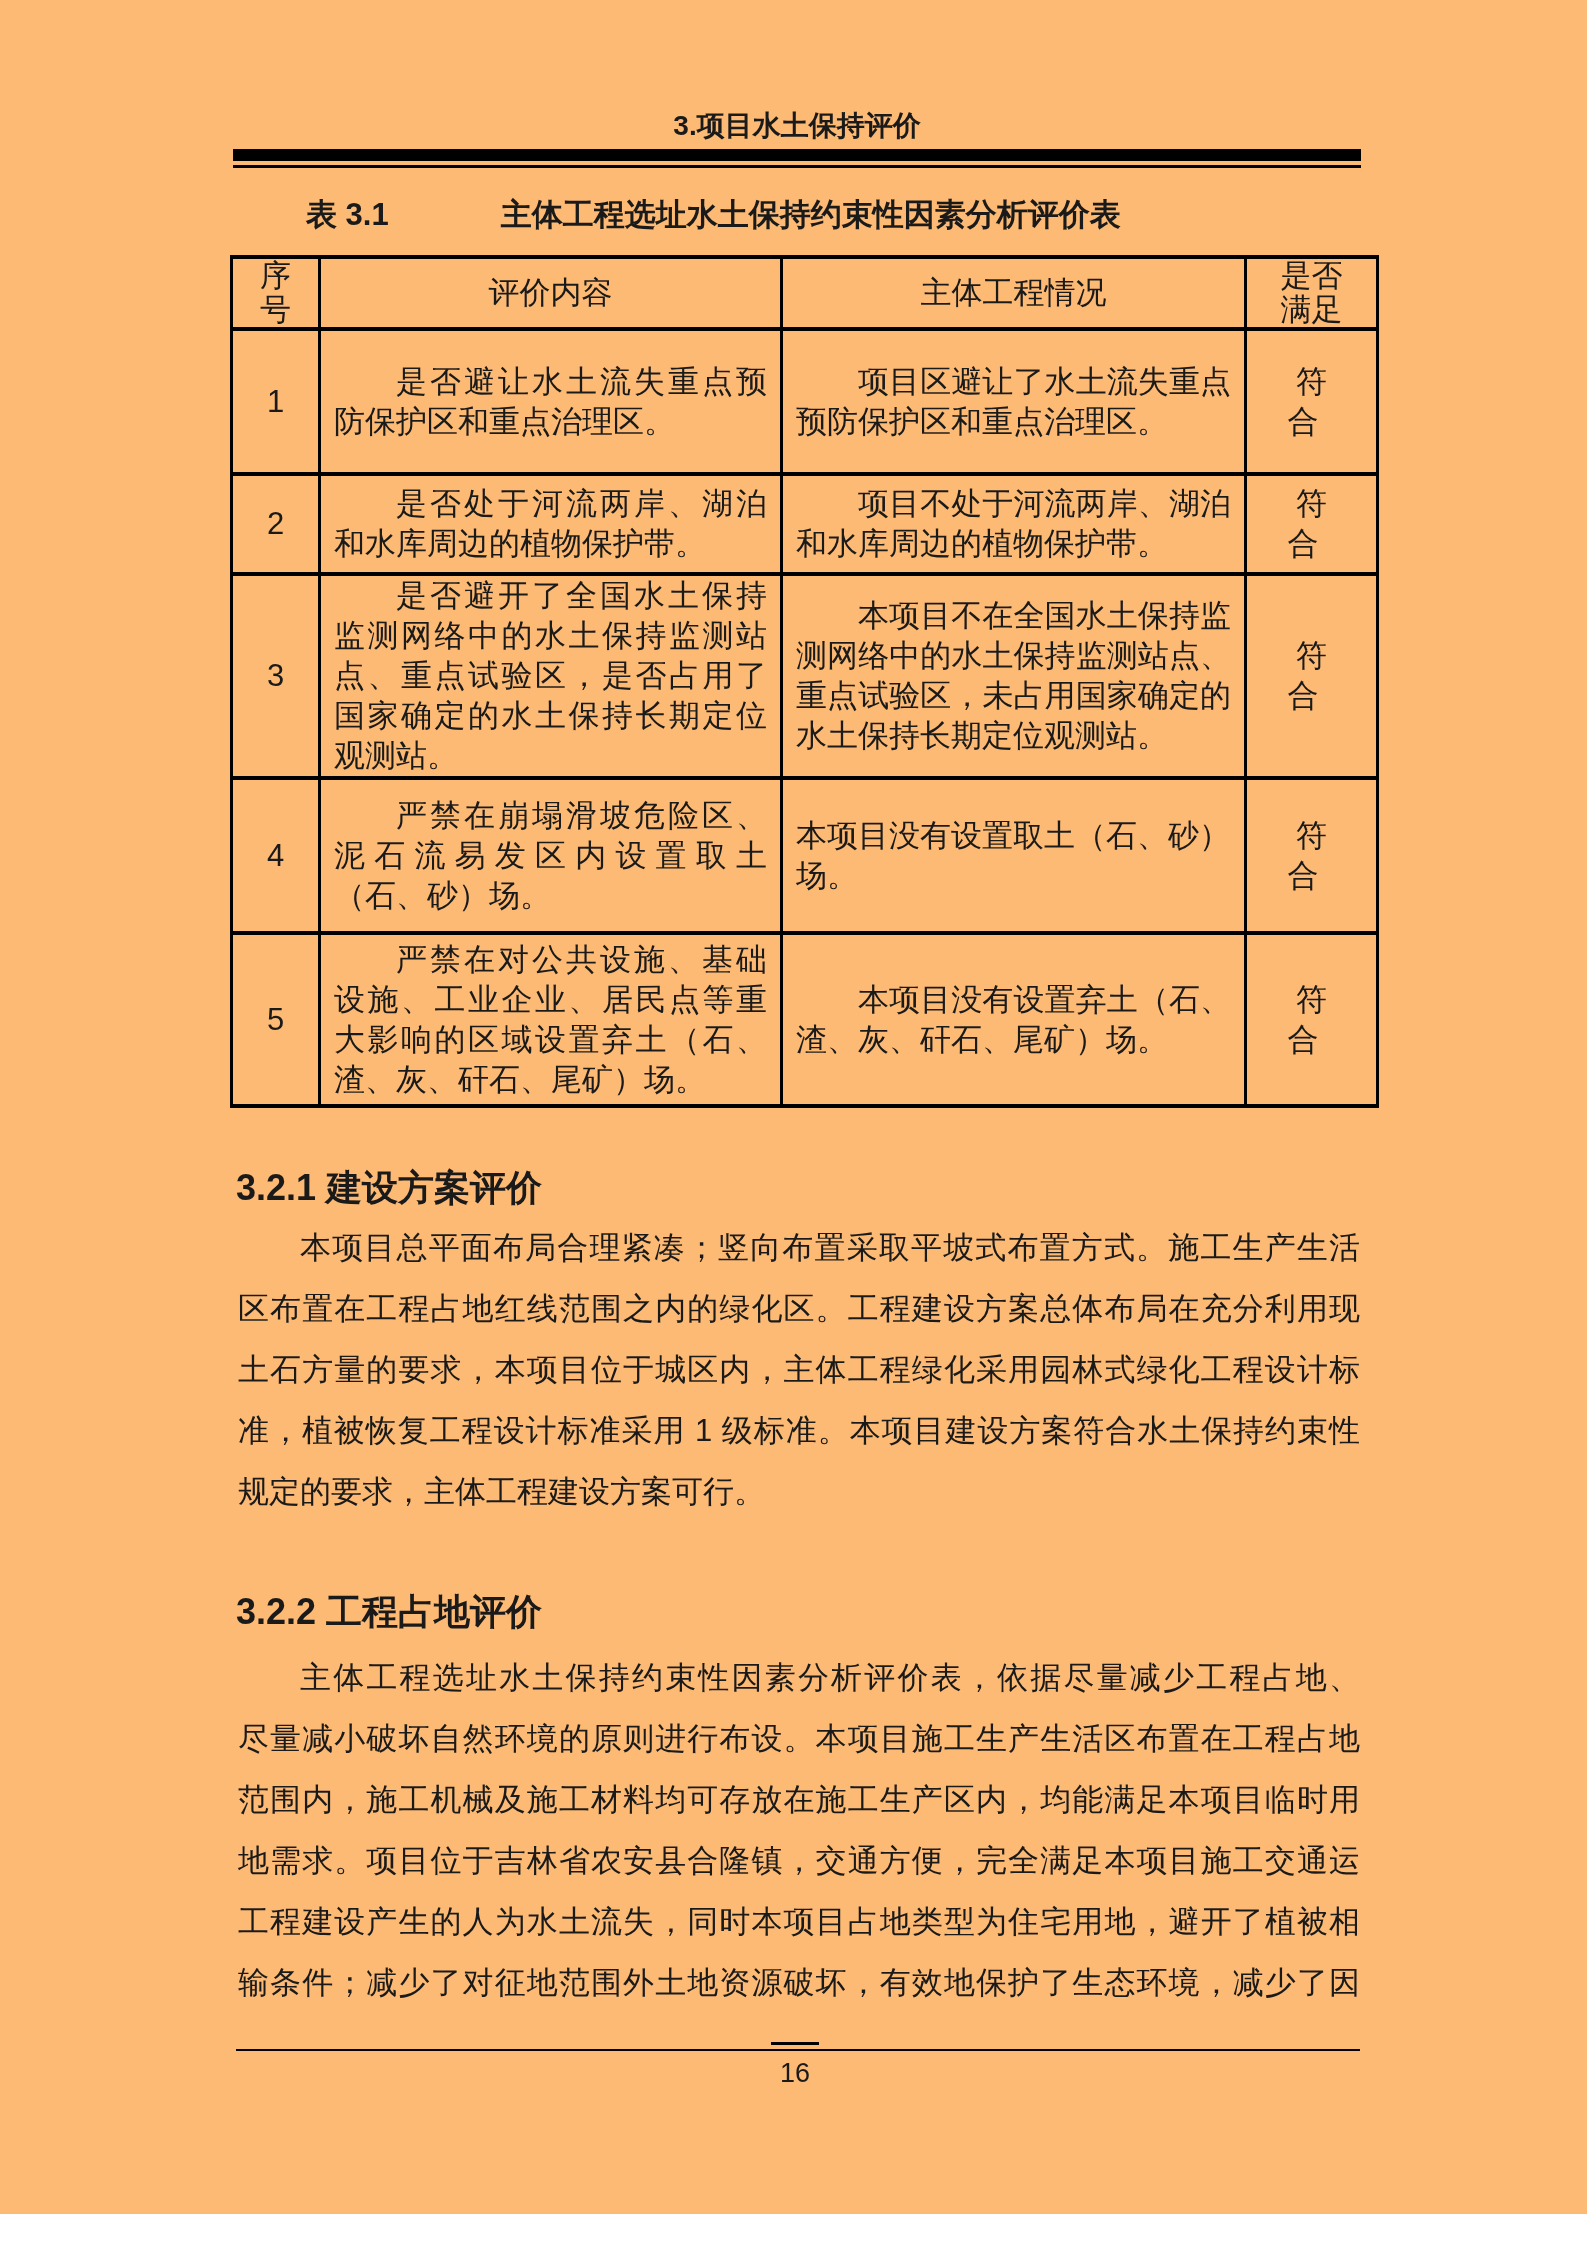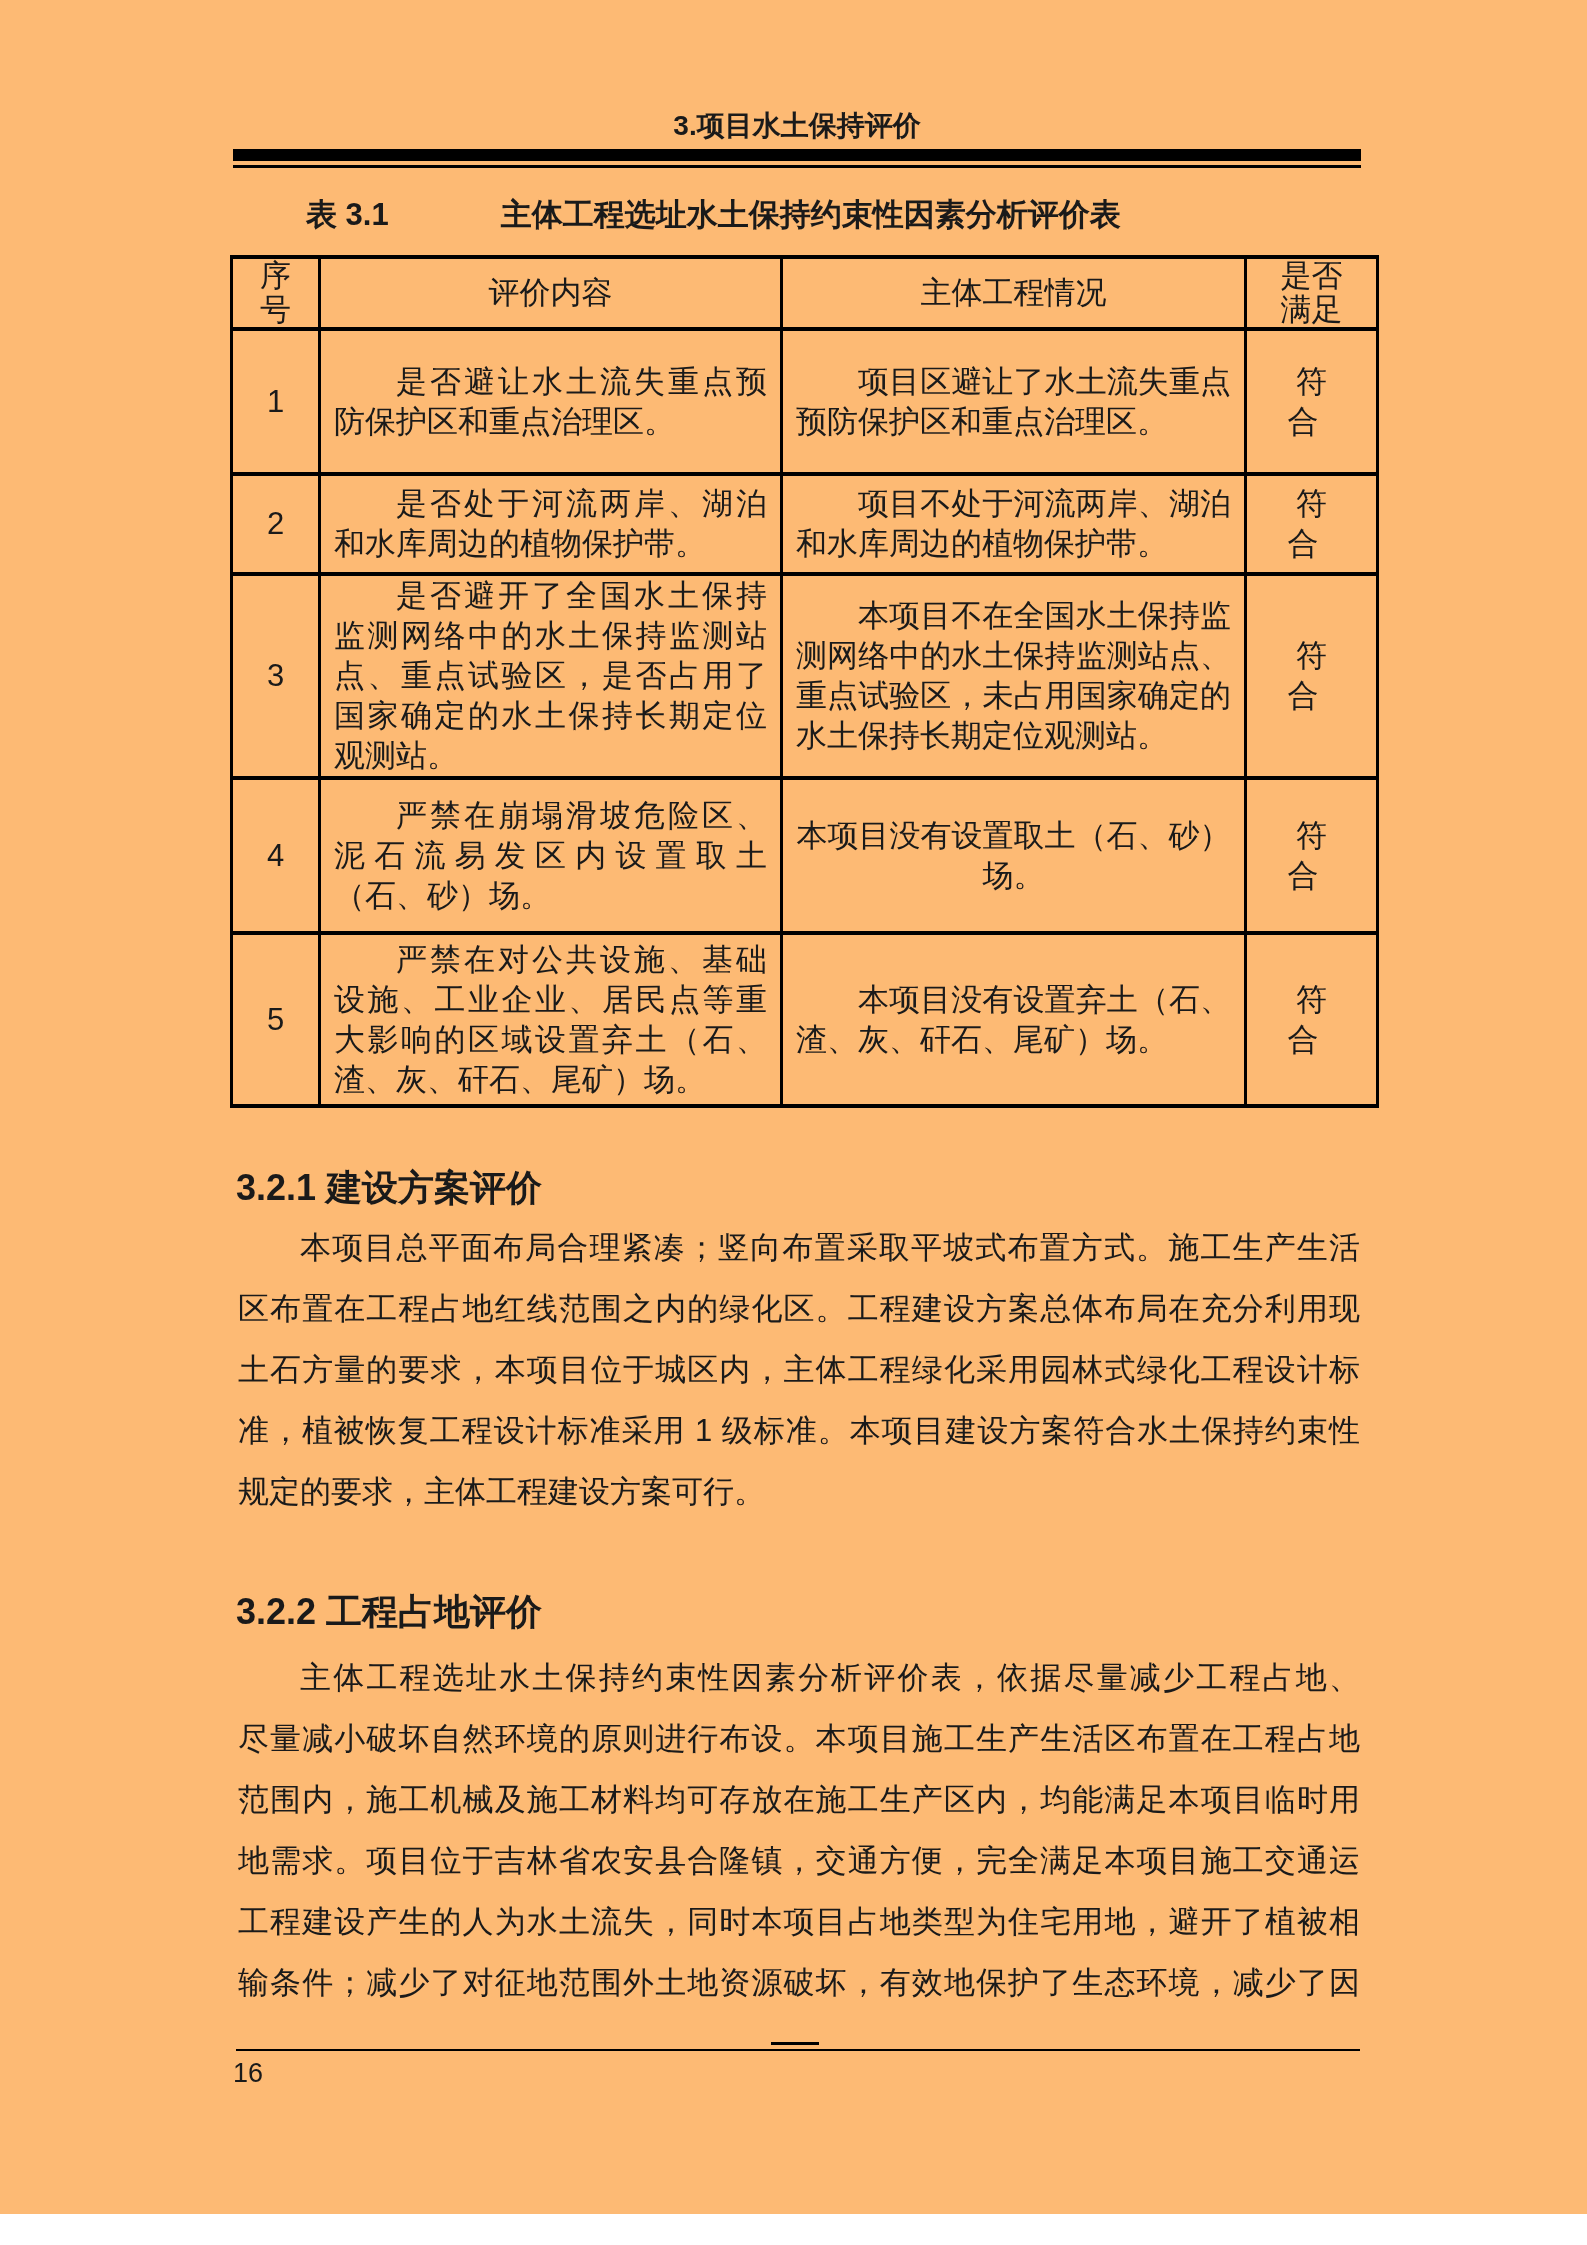--- a/index.html
+++ b/index.html
@@ -32,21 +32,21 @@
     font-weight:400;
   }
   tr.hrow { height:67px; }
   tr.r1 { height:145px; } tr.r2 { height:100px; } tr.r3 { height:200px; }
   tr.r4 { height:155px; } tr.r5 { height:173px; }
   .cell-center { text-align:center; padding:0 4px; }
   th.cell-center { line-height:34px; }
   .th-no-inner { display:inline-block; width:1.1em; line-height:34px; vertical-align:middle; }
   .th-result-inner { display:inline-block; width:2.2em; line-height:34px; vertical-align:middle; }
   .cell-body { text-align:justify; text-indent:62px; }
-  .cell-body-center { text-align:center; text-indent:0; }
+  .cell-body-center { text-indent:0; }
   .cell-result { text-align:center; letter-spacing:0.55em; text-indent:0.55em; }
 
   
   .h2 { position:absolute; left:236px; font-size:36px; font-weight:700; line-height:44px; white-space:nowrap; }
   #h32  { top:1101px; }
   #h321 { top:1166px; }
   #h322 { top:1590px; }
 
   
   .para { position:absolute; left:238px; width:1122px; font-size:31px; }
@@ -55,21 +55,21 @@
   .para .line {
     height:61px; line-height:61px;
     text-align:justify; text-align-last:justify; overflow:hidden;
   }
   .para .line.first { text-indent:62px; }
   .para .line.open { text-align-last:left; }
 
   
   .footer-rule { position:absolute; left:236px; width:1124px; top:2049px; height:2px; background:#000; }
   .pagenum-overline { position:absolute; left:771px; width:48px; top:2042px; height:3px; background:#000; }
-  .pagenum { position:absolute; left:233px; width:1124px; top:2057px; font-size:27px; line-height:32px; }
+  .pagenum { position:absolute; left:233px; width:1124px; top:2057px; text-align:center; font-size:27px; line-height:32px; }
 </style>
 </head>
 <body>
 
 <div class="page">
 
   <div class="header-title">3.项目水土保持评价</div>
   <div class="rule-thick"></div>
   <div class="rule-thin"></div>
 

